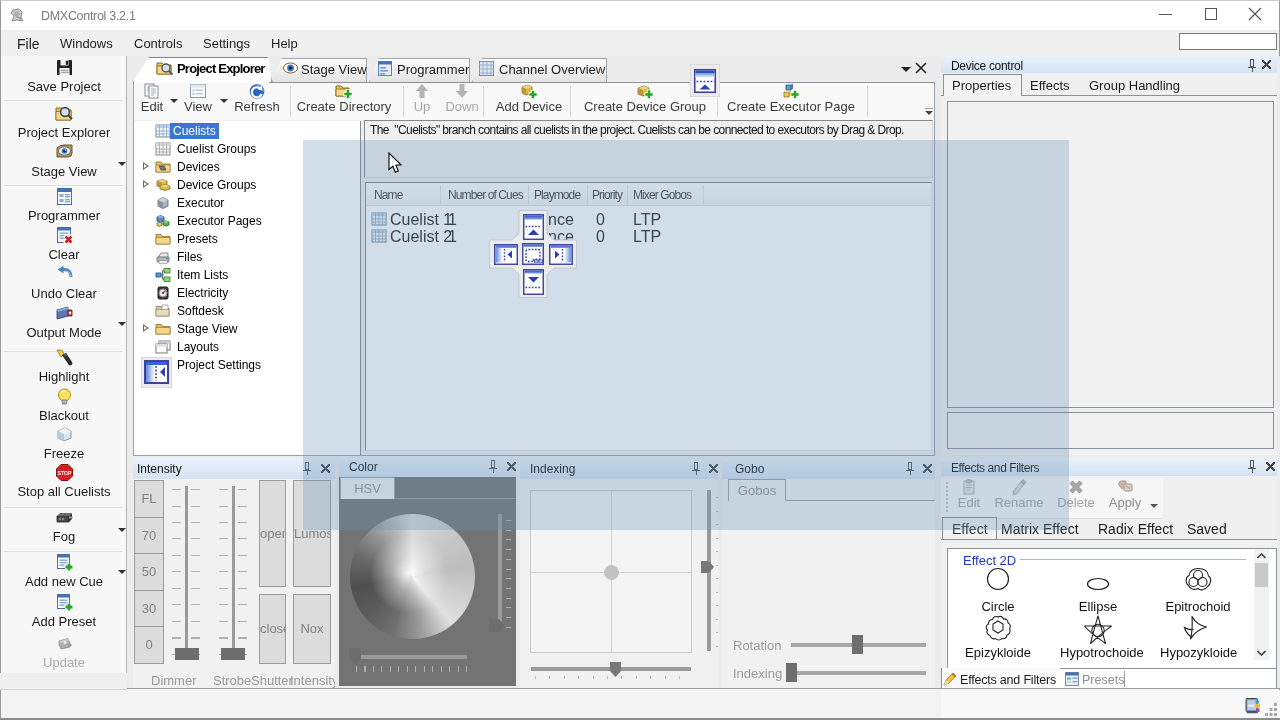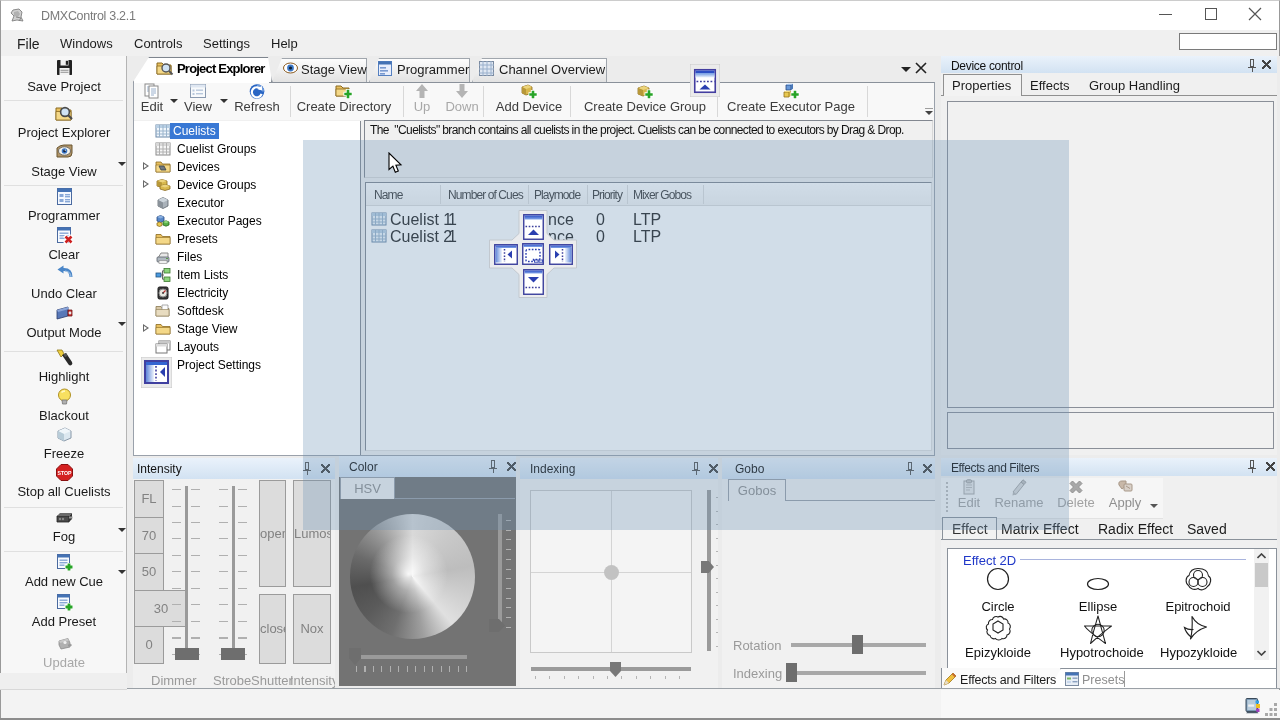--- a/index.html
+++ b/index.html
@@ -659,21 +659,21 @@
 <div class="abs" style="left:947px;top:412px;width:327px;height:37px;background:#f1f1f1;border:1px solid #8a8f98;"></div>
 
 <div class="abs" id="p-intensity" style="left:133px;top:458px;width:202px;height:230px;background:#f1f1f1;overflow:hidden;">
   <div class="hdr" style="position:absolute;left:0;top:0;width:202px;height:21px;"></div>
   <div class="lbl" style="position:absolute;left:4px;top:4px;font-size:12px;color:#111;">Intensity</div>
   <span class="pin" style="left:170px;top:4px;"></span>
     <span class="px" style="left:188px;top:6px;"></span>
   <div class="gbtn" style="left:1px;top:22px;width:30px;height:38px;line-height:36px;">FL</div>
   <div class="gbtn" style="left:1px;top:59px;width:30px;height:37px;line-height:35px;">70</div>
   <div class="gbtn" style="left:1px;top:95px;width:30px;height:38px;line-height:36px;">50</div>
-  <div class="gbtn" style="left:1px;top:132px;width:54px;height:37px;line-height:35px;">30</div>
+  <div class="gbtn" style="left:1px;top:132px;width:30px;height:37px;line-height:35px;">30</div>
   <div class="gbtn" style="left:1px;top:168px;width:30px;height:38px;line-height:36px;">0</div>
 
   <div style="position:absolute;left:52px;top:28px;width:3px;height:170px;background:#9a9a9a;"></div>
   <div class="vticksL" style="left:39px;top:31px;"></div>
     <div class="vticksL" style="left:58px;top:31px;"></div>
   <div style="position:absolute;left:42px;top:190px;width:24px;height:12px;background:#6e6e6e;"></div>
 
   <div style="position:absolute;left:99px;top:28px;width:3px;height:170px;background:#9a9a9a;"></div>
   <div class="vticksL" style="left:86px;top:31px;"></div>
     <div class="vticksL" style="left:105px;top:31px;"></div>

